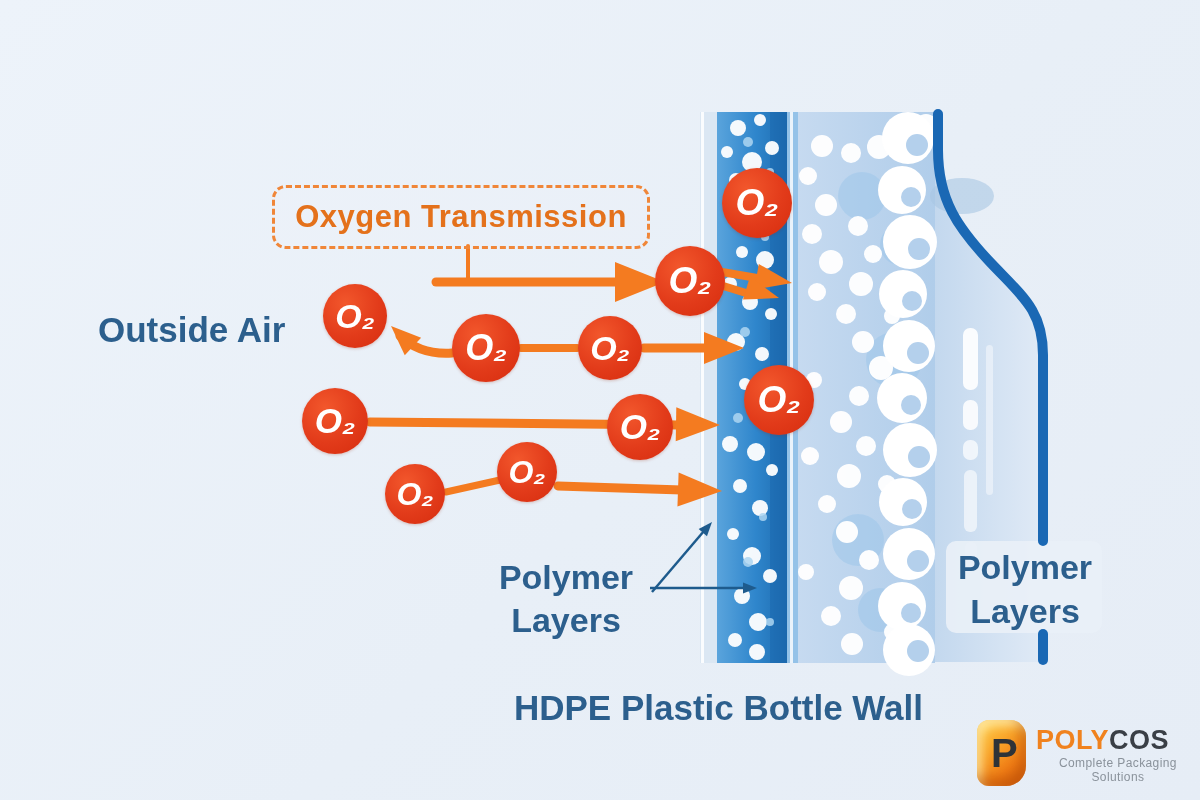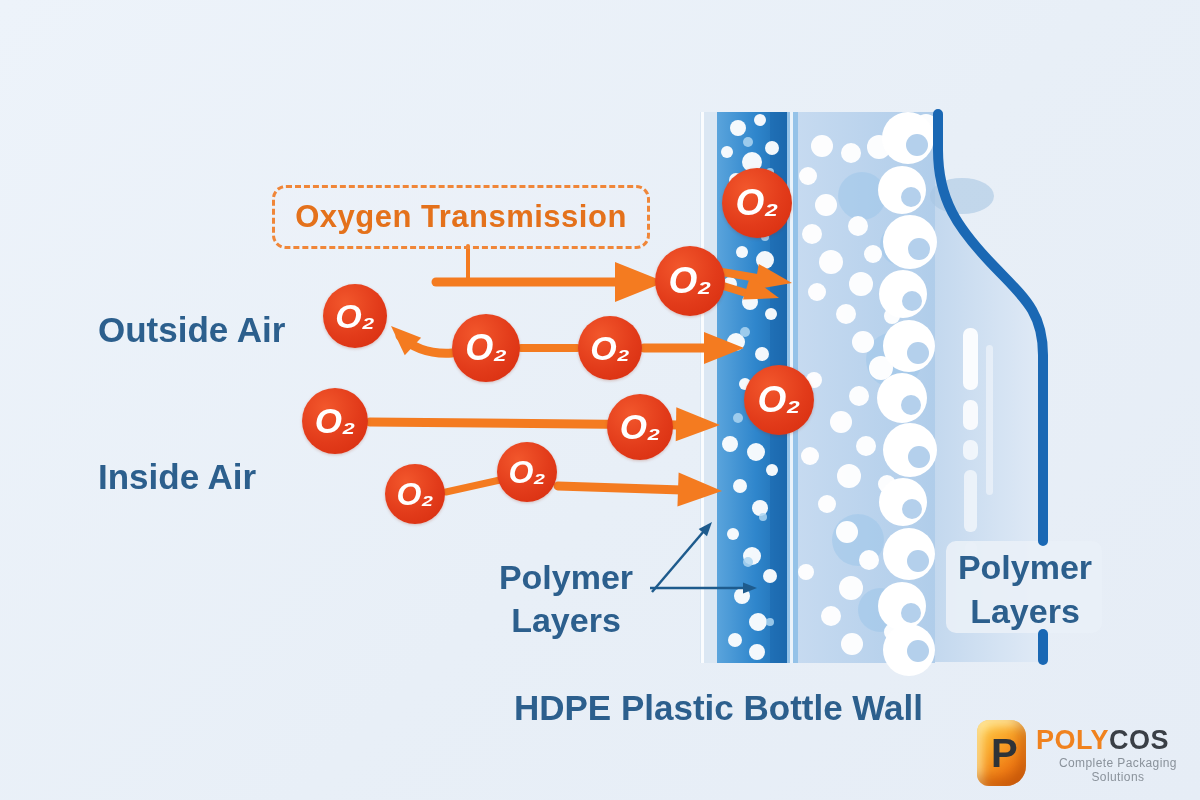--- a/index.html
+++ b/index.html
@@ -277,21 +277,20 @@
       <div class="o2" style="left: 744px; top: 365px; height: 70px; width: 70px; font-size: 37px;">O₂</div>
       <div class="o2" style="left: 497px; top: 442px; height: 60px; width: 60px; font-size: 32px;">O₂</div>
       <div class="o2" style="left: 385px; top: 464px; height: 60px; width: 60px; font-size: 32px;">O₂</div>
     </div>
 
   <div class="abs lbl" id="outside-air">Outside Air</div>
 
   <div class="abs" id="callout">
     <span>Oxygen Transmission</span>
   </div>
-  <div class="abs lbl" id="inside-air">Inside Air</div>
 
   <div class="abs lbl" id="polymer-left">
     <div>Polymer</div>
     <div>Layers</div>
   </div>
   <div class="abs lbl" id="polymer-right">
     <div>Polymer</div>
     <div>Layers</div>
   </div>
 

